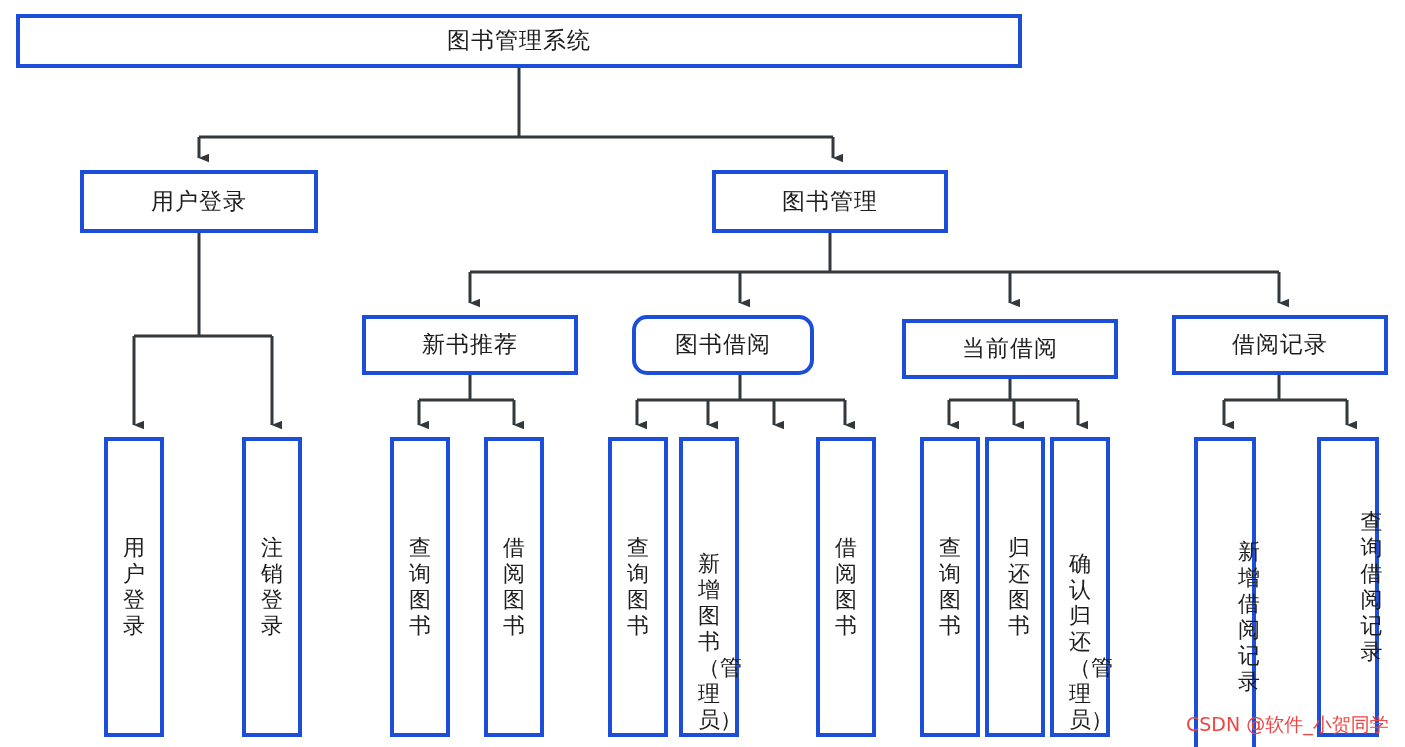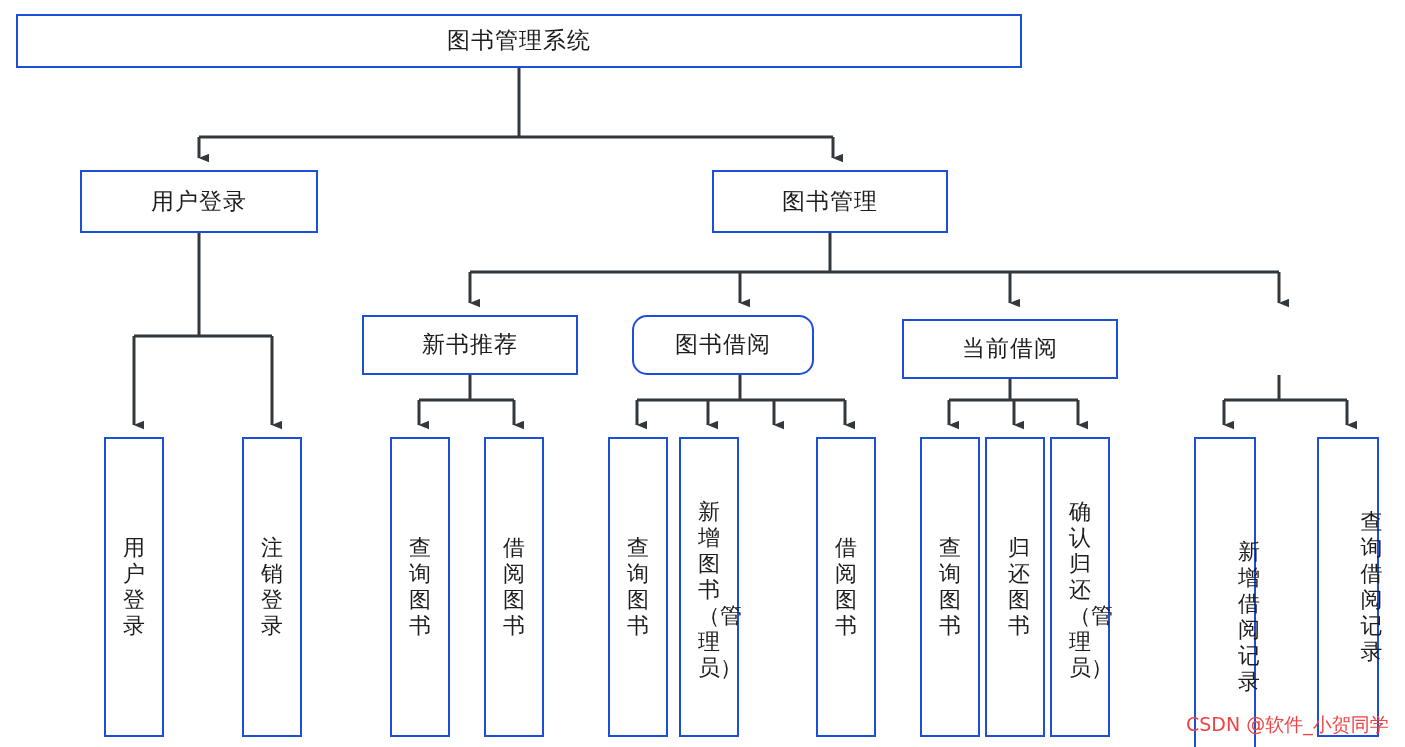--- a/index.html
+++ b/index.html
@@ -21,37 +21,37 @@
     position: absolute;
     left: 0;
     top: 0;
     width: 1405px;
     height: 747px;
     pointer-events: none;
   }
   .node {
     position: absolute;
     box-sizing: border-box;
-    border: 2px solid #1d4ed8;
+    border: 4px solid #1d4ed8;
     background: #ffffff;
     display: flex;
     align-items: center;
     justify-content: center;
     color: #1d1d1d;
   }
   .node.horiz {
     font-size: 23px;
     letter-spacing: 1px;
     line-height: 1.2;
     white-space: nowrap;
   }
   .node.vert {
     font-size: 22px;
     line-height: 1.18;
-    align-items: center;
+    align-items: flex-end;
     justify-content: center;
     padding-top: 6px;
   }
   .node.vert .vtext {
     display: block;
     width: 1em;
     text-align: center;
     word-break: break-all;
     letter-spacing: 0px;
   }
@@ -137,20 +137,23 @@
 
   <div class="node horiz" style="left:362px; top:315px; width:216px; height:60px;">
     <span>新书推荐</span>
   </div>
   <div class="node horiz" style="left:632px; top:315px; width:182px; height:60px;border-radius:15px;">
     <span>图书借阅</span>
   </div>
   <div class="node horiz" style="left:902px; top:319px; width:216px; height:60px;">
     <span>当前借阅</span>
   </div>
+  <div class="node horiz" style="left:1172px; top:315px; width:216px; height:60px;">
+    <span>借阅记录</span>
+  </div>
 
   <div class="node vert center" style="left:104px; top:437px; width:60px; height:300px;">
     <span class="vtext">用户登录</span>
   </div>
   <div class="node vert center" style="left:242px; top:437px; width:60px; height:300px;">
     <span class="vtext">注销登录</span>
   </div>
 
   <div class="node vert center" style="left:390px; top:437px; width:60px; height:300px;">
     <span class="vtext">查询图书</span>

